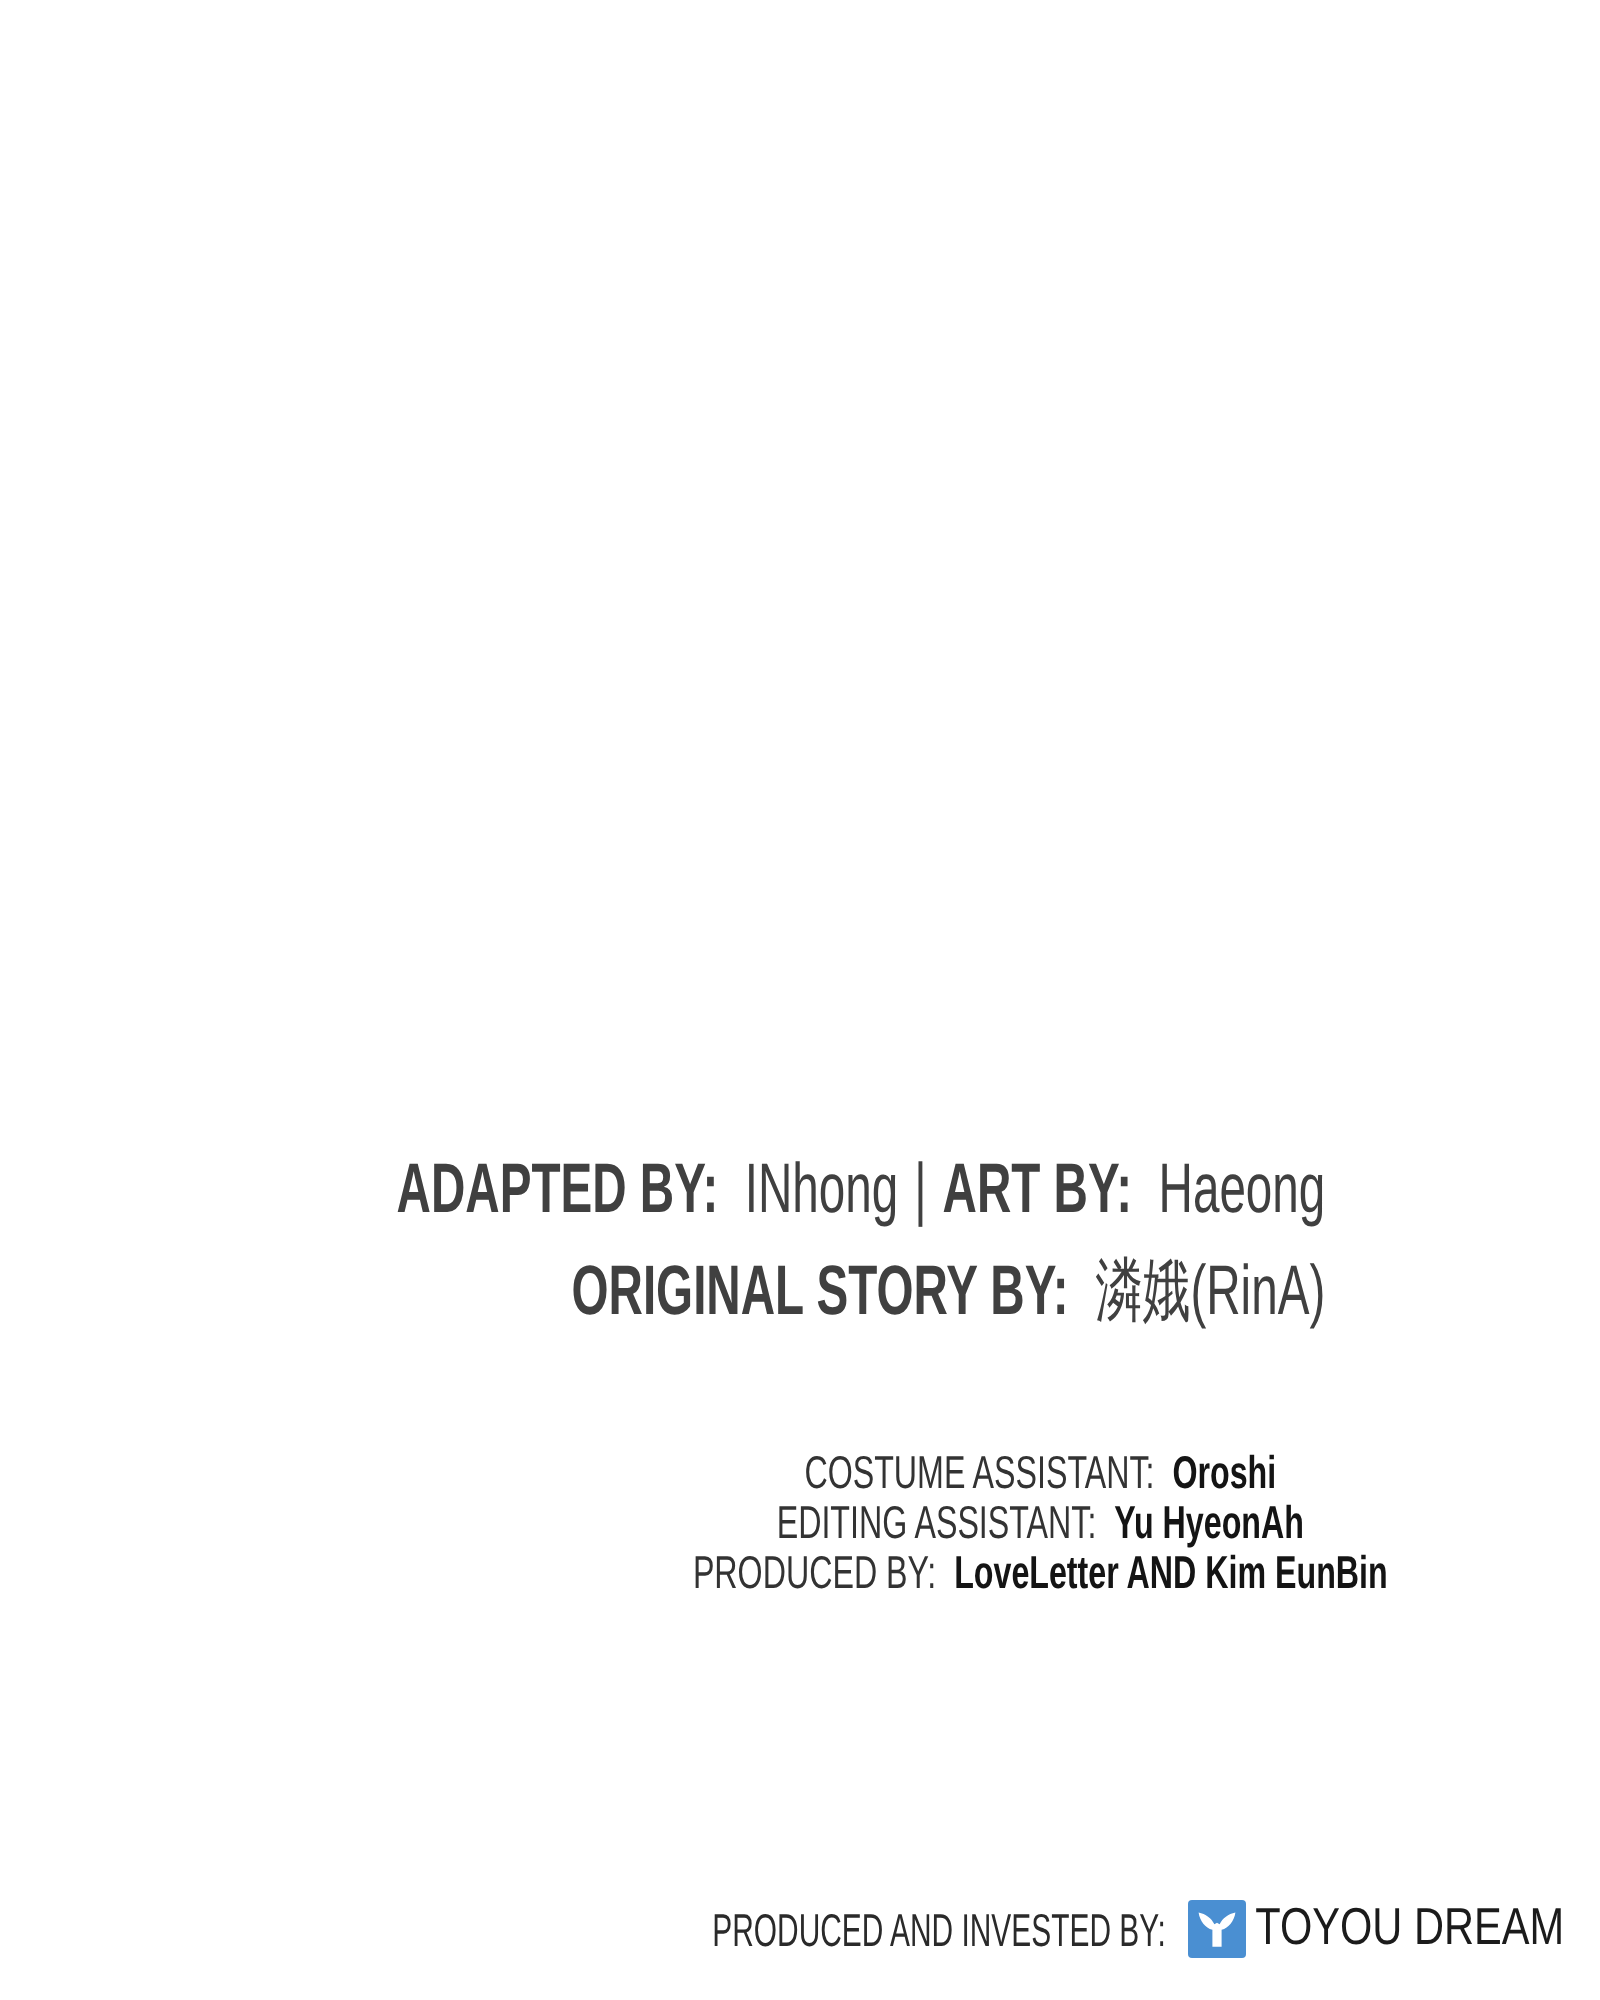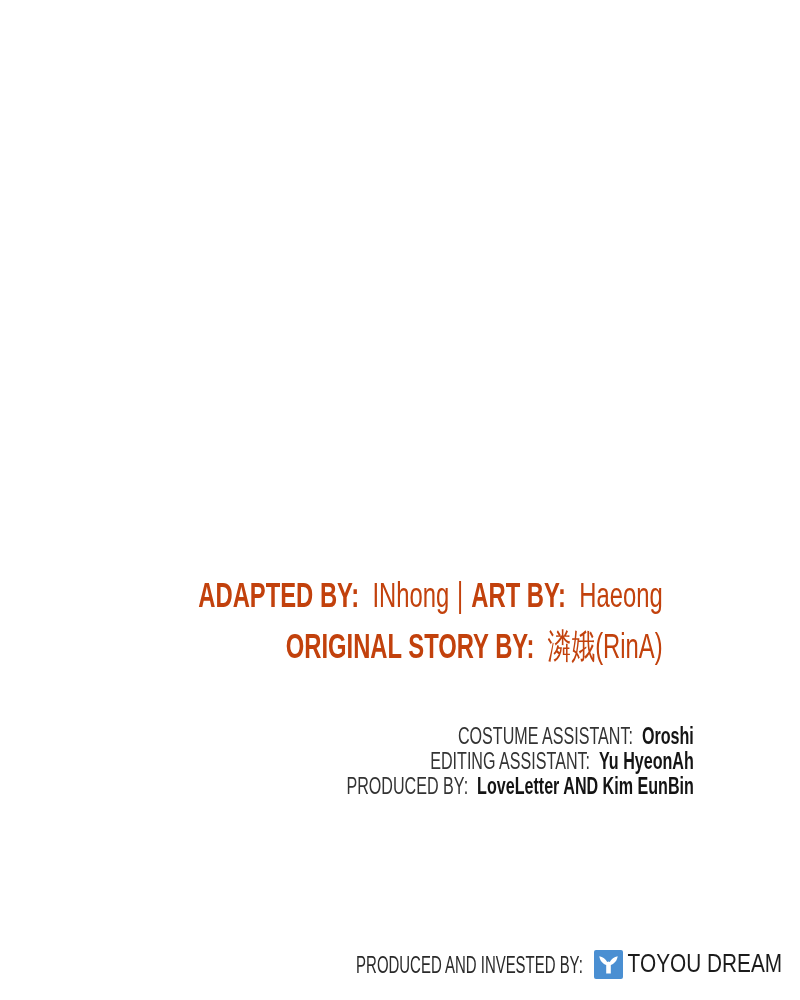--- a/index.html
+++ b/index.html
@@ -32,38 +32,38 @@
     text-shadow: 0 0 2px rgba(90,90,90,0.35);
     white-space: nowrap;
   }
 
   
   .credits-primary {
     position: absolute;
     top: 577px;
     right: 28px;
     text-align: right;
-    color: #c2410c;
+    color: #404040;
   }
   .credits-primary .line {
     font-size: 35px;
     line-height: 35px;
     transform: scaleX(0.68);
   }
   .credits-primary .line + .line { margin-top: 16px; }
   .credits-primary .lbl { font-weight: 700; }
   .credits-primary .nm  { font-weight: 400; }
   .credits-primary .sep { font-weight: 400; padding: 0 2px; }
 
   
   .credits-secondary {
     position: absolute;
     top: 724px;
     right: 32px;
-    text-align: right;
+    text-align: center;
     color: #262626;
   }
   .credits-secondary .line {
     font-size: 23px;
     line-height: 25px;
     transform: scaleX(0.70);
   }
   .credits-secondary .lbl { font-weight: 400; color: #333333; }
   .credits-secondary .nm  { font-weight: 700; color: #141414; }
 

